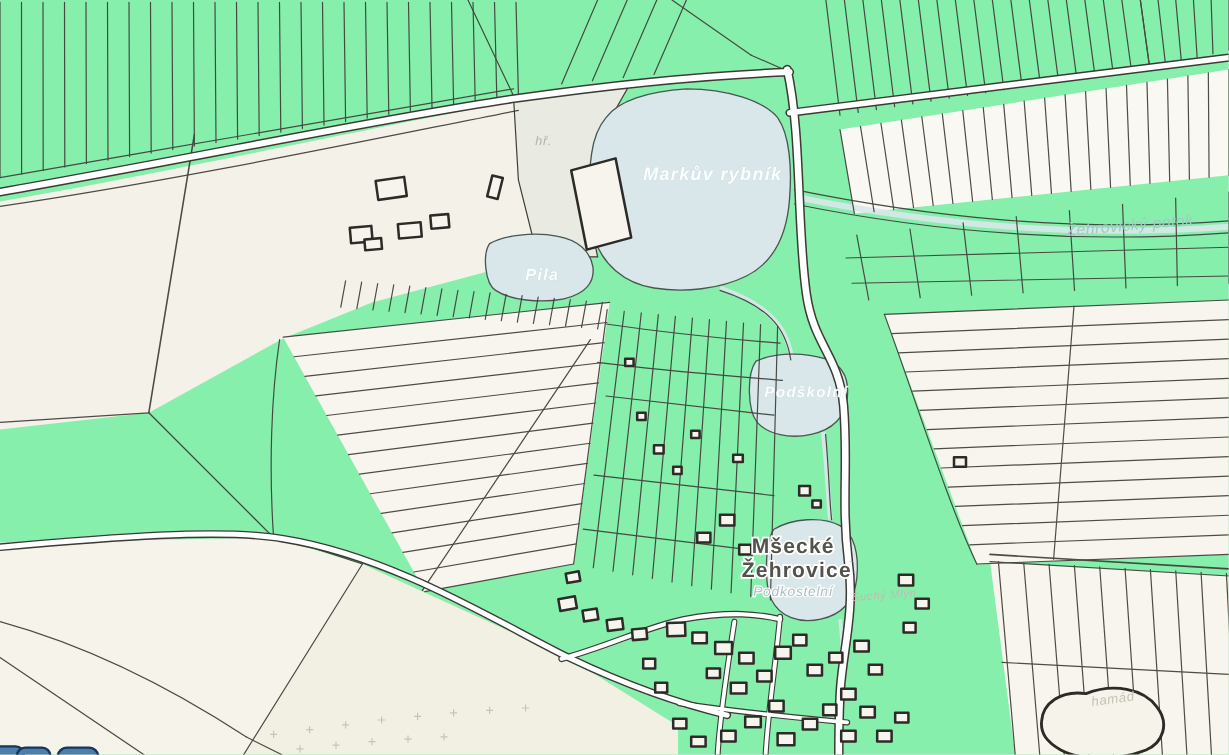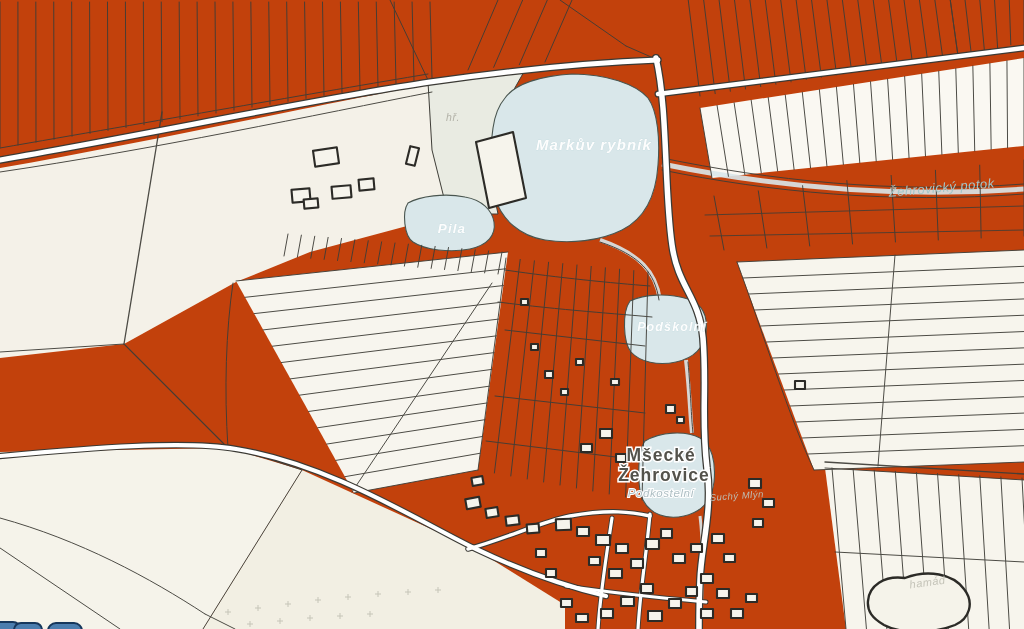--- a/index.html
+++ b/index.html
@@ -1,18 +1,18 @@
 <!DOCTYPE html>
 <html><head>
 <meta charset="utf-8">
 <style>
   html,body{margin:0;padding:0;background:#e8e8e4;}
   .viewport{
     position:relative;width:1024px;height:629px;overflow:hidden;
-    background:#c2410c;font-family:"Liberation Sans",sans-serif;
+    background:#86efac;font-family:"Liberation Sans",sans-serif;
   }
   svg{display:block}
   text{font-family:"Liberation Sans","DejaVu Sans",sans-serif;}
   .wlab{fill:#ffffff;font-style:italic;font-weight:600;letter-spacing:1.1px;opacity:.95;
         paint-order:stroke;stroke:#c4dade;stroke-width:.6px;}
   .vlab{fill:#53524b;font-weight:600;letter-spacing:1px;
         paint-order:stroke;stroke:#ffffff;stroke-width:3px;}
   .plab{fill:#aebfc4;font-style:italic;letter-spacing:.6px;
         paint-order:stroke;stroke:#ffffff;stroke-width:2px;}
   .flab{font-style:italic;letter-spacing:.5px;}

